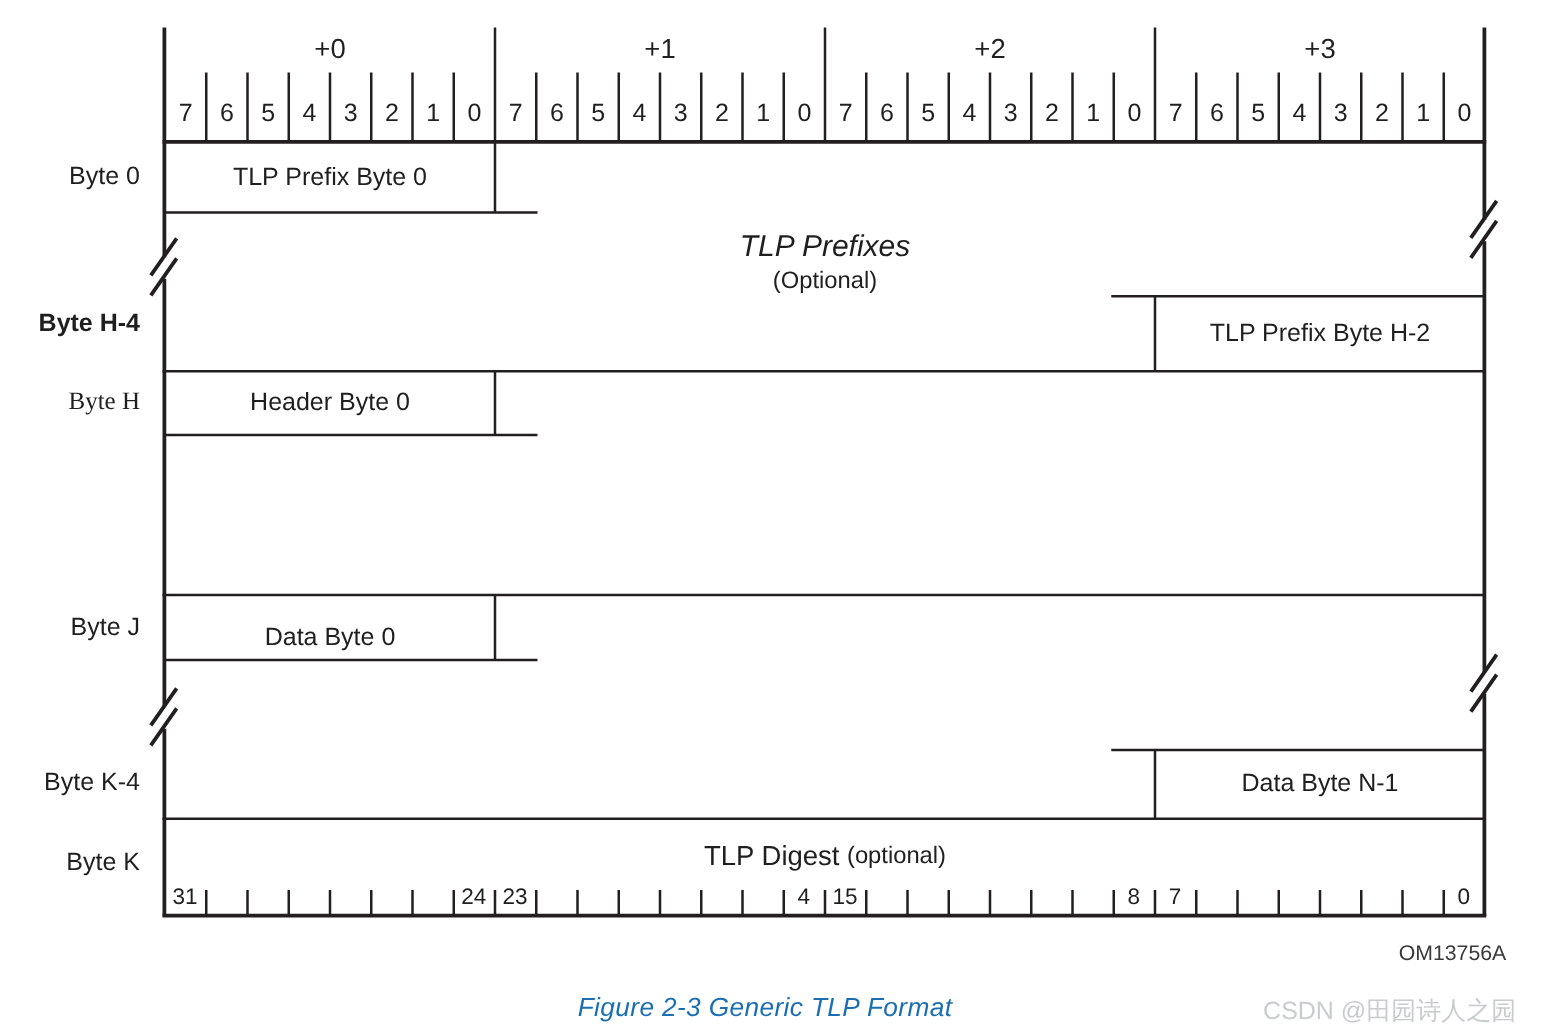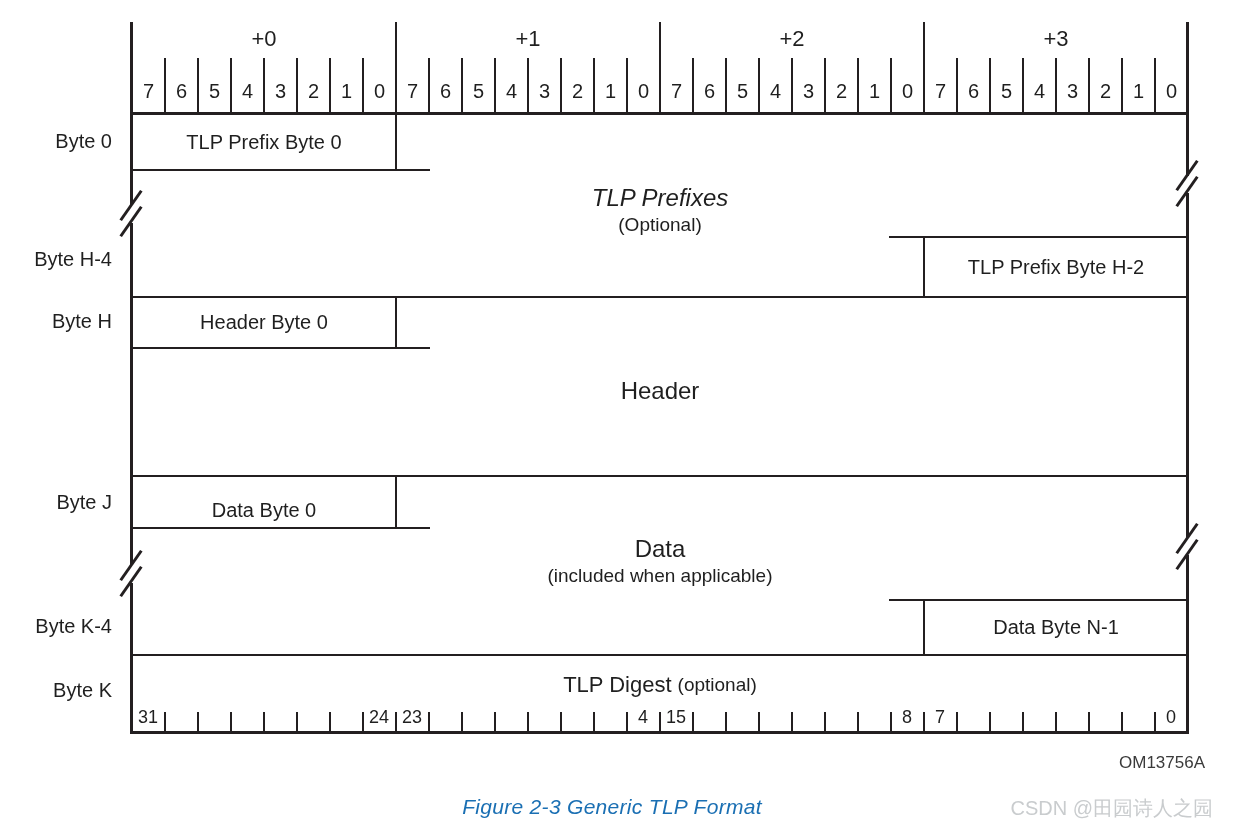--- a/index.html
+++ b/index.html
@@ -24,35 +24,32 @@
   .partNum{font-size:17px;color:#3a3a3a;}
   .caption{font-size:21px;font-style:italic;color:var(--caption);letter-spacing:.3px;}
   .watermark{font-size:20px;color:var(--watermark);}
 </style>
 </head>
 <body>
 
 <div class="stage" id="stage" style="--line: #231f20; --caption: #1a6fb3; --watermark: #c9ccce;">
 
   <div class="txt r rowLabel" style="left:0;top:129px;width:112px;height:24px;">Byte 0</div>
-  <div class="txt r rowLabel" style="left:0;top:247px;width:112px;height:24px;">Byte H-4</div>
-  <div class="txt r rowLabel" style="left:0;top:309px;width:112px;height:24px;">Byte H</div>
+  <div class="txt r rowLabel" style="left:0;top:247px;width:112px;height:24px;font-weight:bold;">Byte H-4</div>
+  <div class="txt r rowLabel" style="left:0;top:309px;width:112px;height:24px;font-family:Liberation Serif, serif;">Byte H</div>
   <div class="txt r rowLabel" style="left:0;top:490px;width:112px;height:24px;">Byte J</div>
   <div class="txt r rowLabel" style="left:0;top:614px;width:112px;height:24px;">Byte K-4</div>
   <div class="txt r rowLabel" style="left:0;top:678px;width:112px;height:24px;">Byte K</div>
 
   <div class="txt cellTxt" style="left:133px;top:115px;width:262px;height:54px;">TLP Prefix Byte 0</div>
   <div class="txt bigTxt" style="left:360px;top:184px;width:600px;height:28px;font-style:italic;">TLP Prefixes</div>
   <div class="txt noteTxt" style="left:360px;top:213px;width:600px;height:24px;">(Optional)</div>
   <div class="txt cellTxt" style="left:925px;top:240px;width:262px;height:54px;">TLP Prefix Byte H-2</div>
   <div class="txt cellTxt" style="left:133px;top:298px;width:262px;height:48px;">Header Byte 0</div>
-  <div class="txt bigTxt" style="left:360px;top:377px;width:600px;height:28px;">Header</div>
   <div class="txt cellTxt" style="left:133px;top:478px;width:262px;height:64px;">Data Byte 0</div>
-  <div class="txt bigTxt" style="left:360px;top:535px;width:600px;height:28px;">Data</div>
-  <div class="txt noteTxt" style="left:360px;top:564px;width:600px;height:24px;">(included when applicable)</div>
   <div class="txt cellTxt" style="left:925px;top:601px;width:262px;height:52px;">Data Byte N-1</div>
   <div class="txt" style="left:360px;top:670px;width:600px;height:30px;text-align:center;">
     <span class="digestTitle">TLP Digest</span>
     <span class="digestNote">(optional)</span>
   </div>
 
   <div class="txt r partNum" style="left:1000px;top:752px;width:205px;height:22px;">OM13756A</div>
   <div class="txt caption" style="left:362px;top:793px;width:500px;height:28px;">Figure 2-3 Generic TLP Format</div>
   <div class="txt r watermark" style="left:963px;top:795px;width:250px;height:26px;">CSDN @田园诗人之园</div>
 

